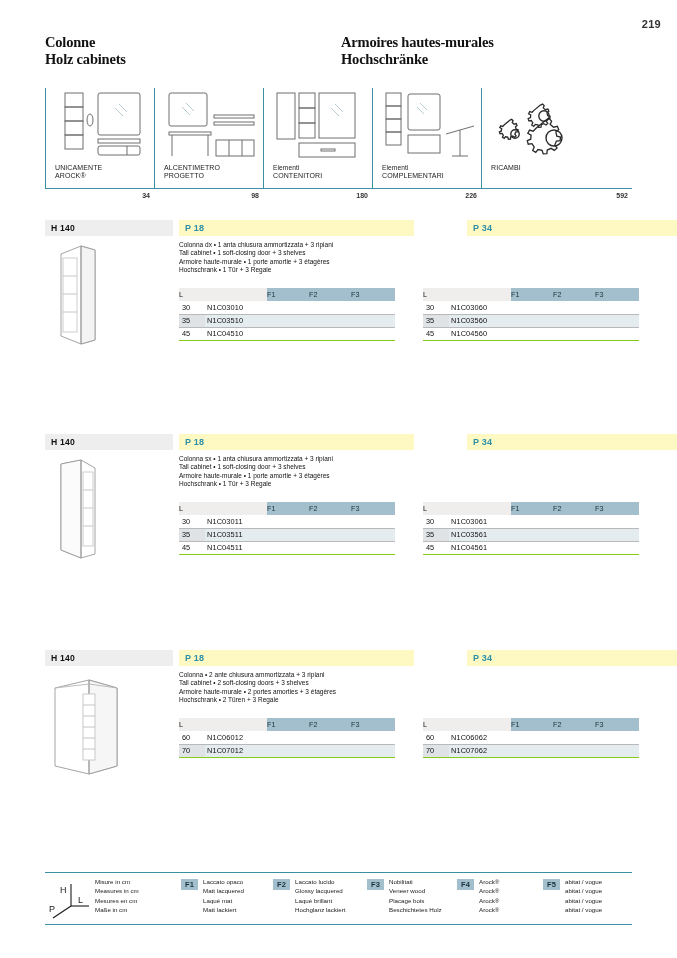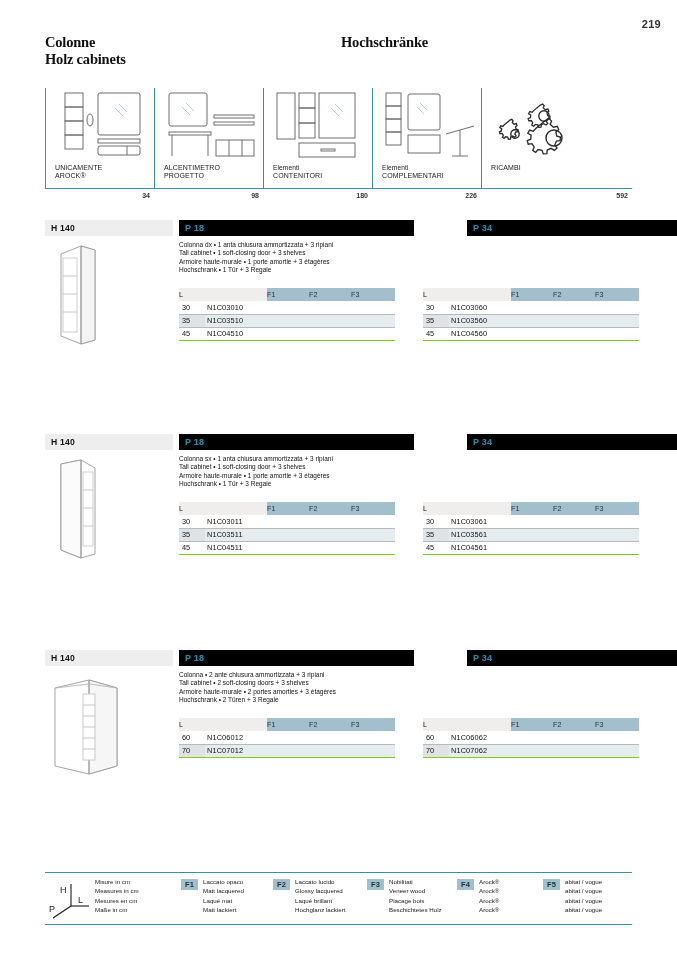--- a/index.html
+++ b/index.html
@@ -67,21 +67,21 @@
     width: 128px; height: 16px;
     background: #eeeeee;
   }
   .hbar span {
     position: absolute; left: 6px; top: 3px;
     font-size: 8.6px; font-weight: bold; color: #111;
     letter-spacing: .2px;
   }
   .pbar {
     position: absolute; height: 16px;
-    background: #000000;
+    background: #fef9c3;
   }
   .pbar span {
     position: absolute; left: 6px; top: 3px;
     font-size: 9px; font-weight: bold; color: #2d8fa8;
     letter-spacing: .2px;
   }
   .pbar-left  { left: 134px; width: 235px; }
   .pbar-right { left: 378px; width: 233px; margin-left: 44px; }
 
   .drawing {
@@ -147,20 +147,21 @@
 <body>
 
 <div class="page-num">219</div>
 
 <div class="titles">
   <div class="title-col title-left">
     <div class="title-line">Colonne</div>
     <div class="title-line">Holz cabinets</div>
   </div>
   <div class="title-col title-right">
+    <div class="title-line">Armoires hautes-murales</div>
     <div class="title-line">Hochschränke</div>
   </div>
 </div>
 
 <div class="navstrip">
   <div class="nav-rule"></div>
 
   <div class="nav-div" style="left:0px"></div>
   <div class="nav-div" style="left:109px"></div>
   <div class="nav-div" style="left:218px"></div>

